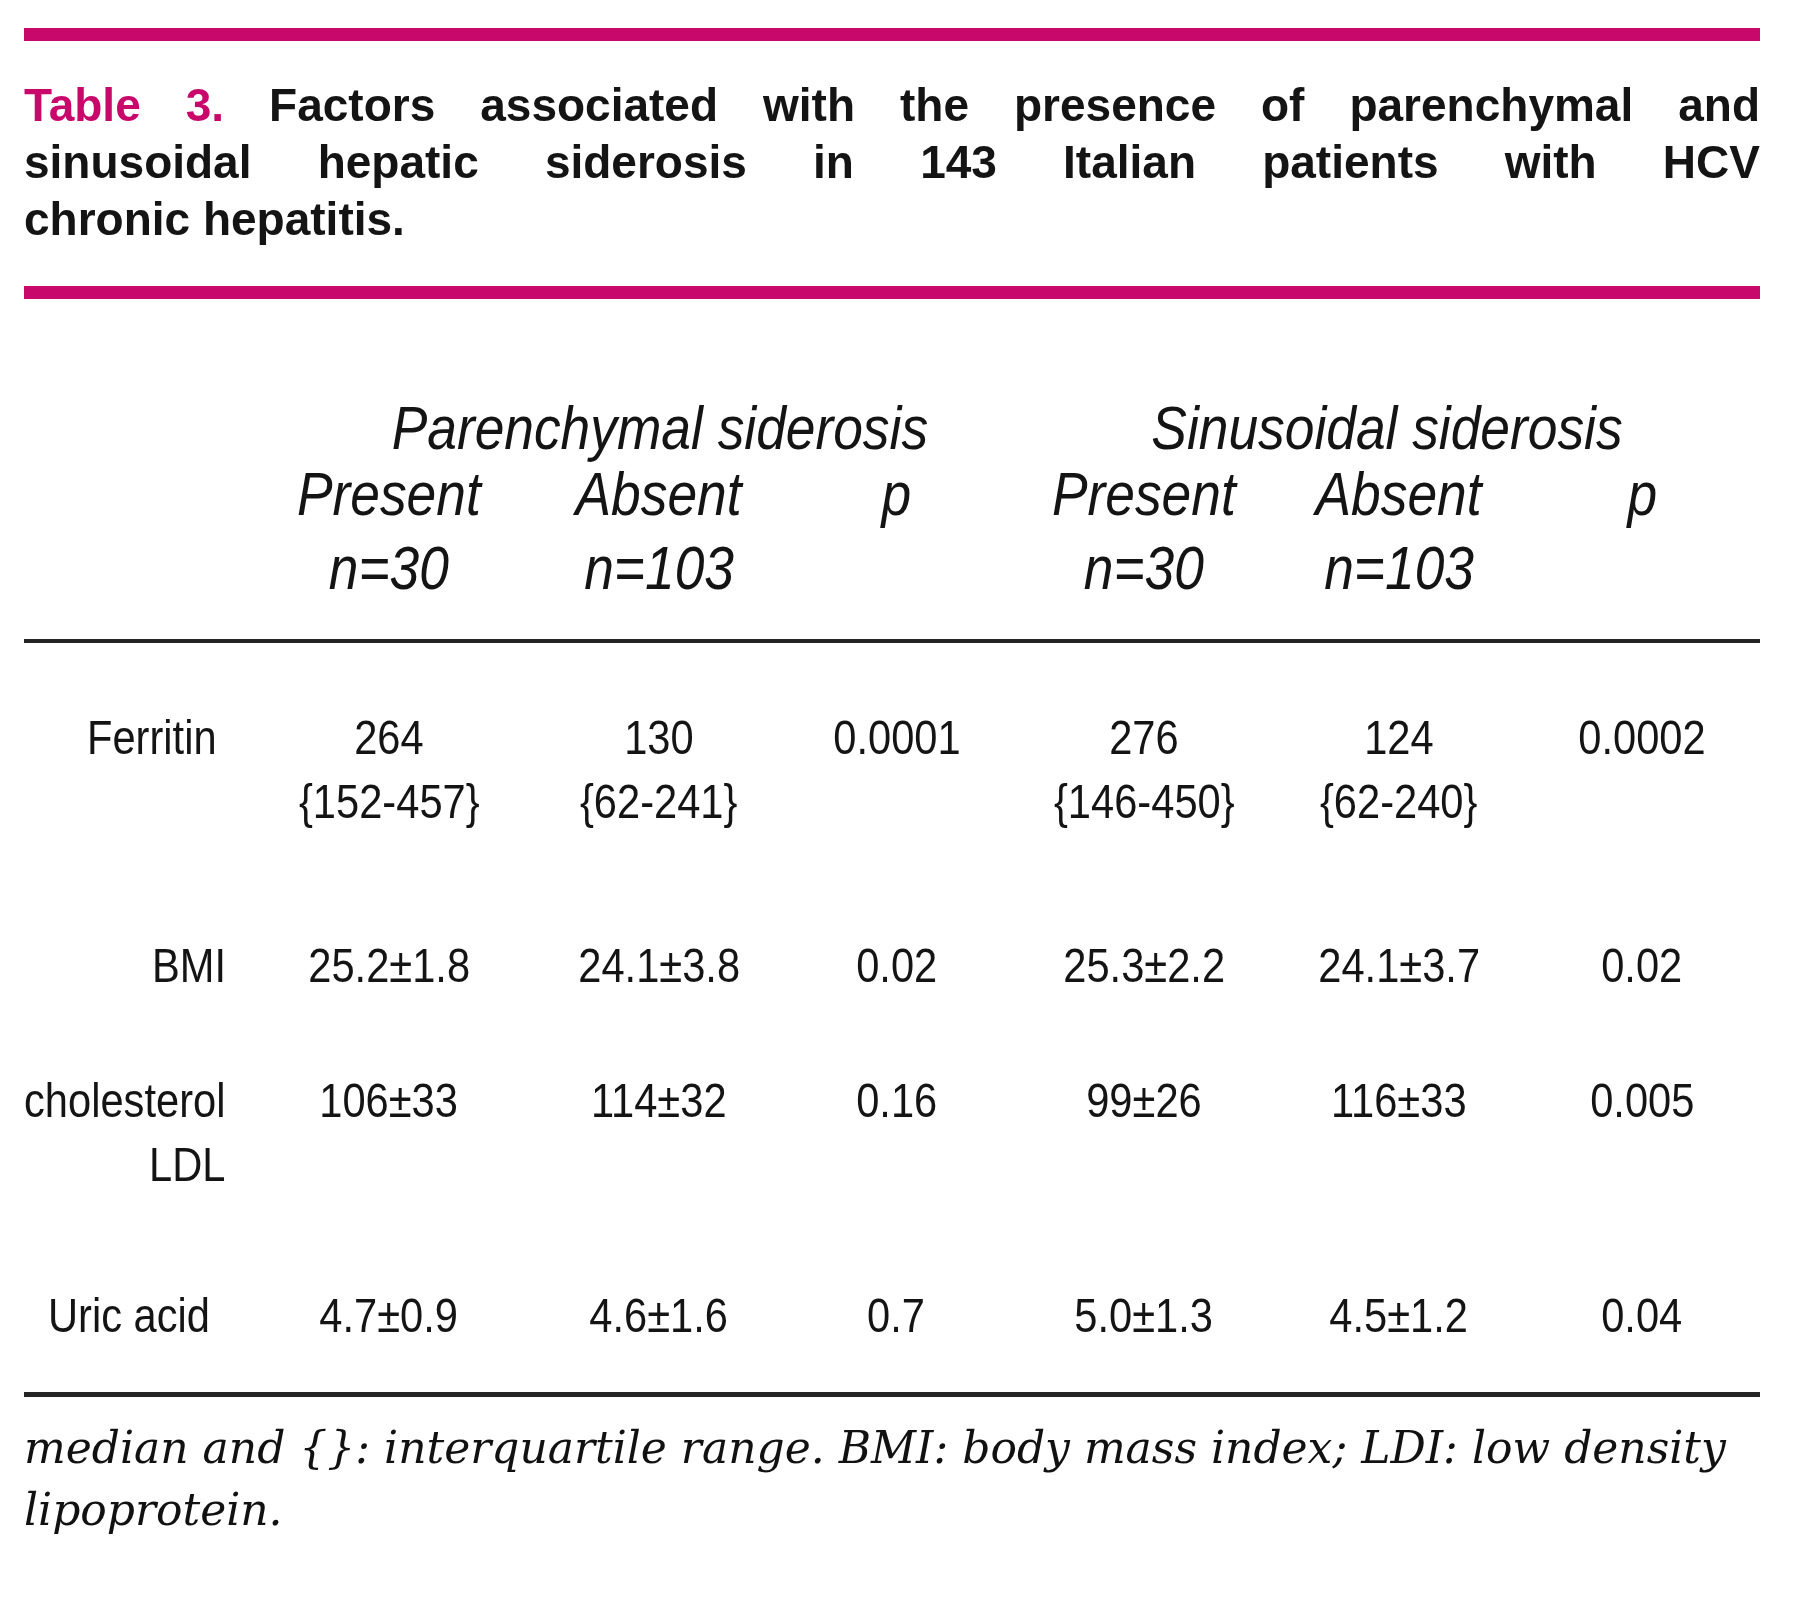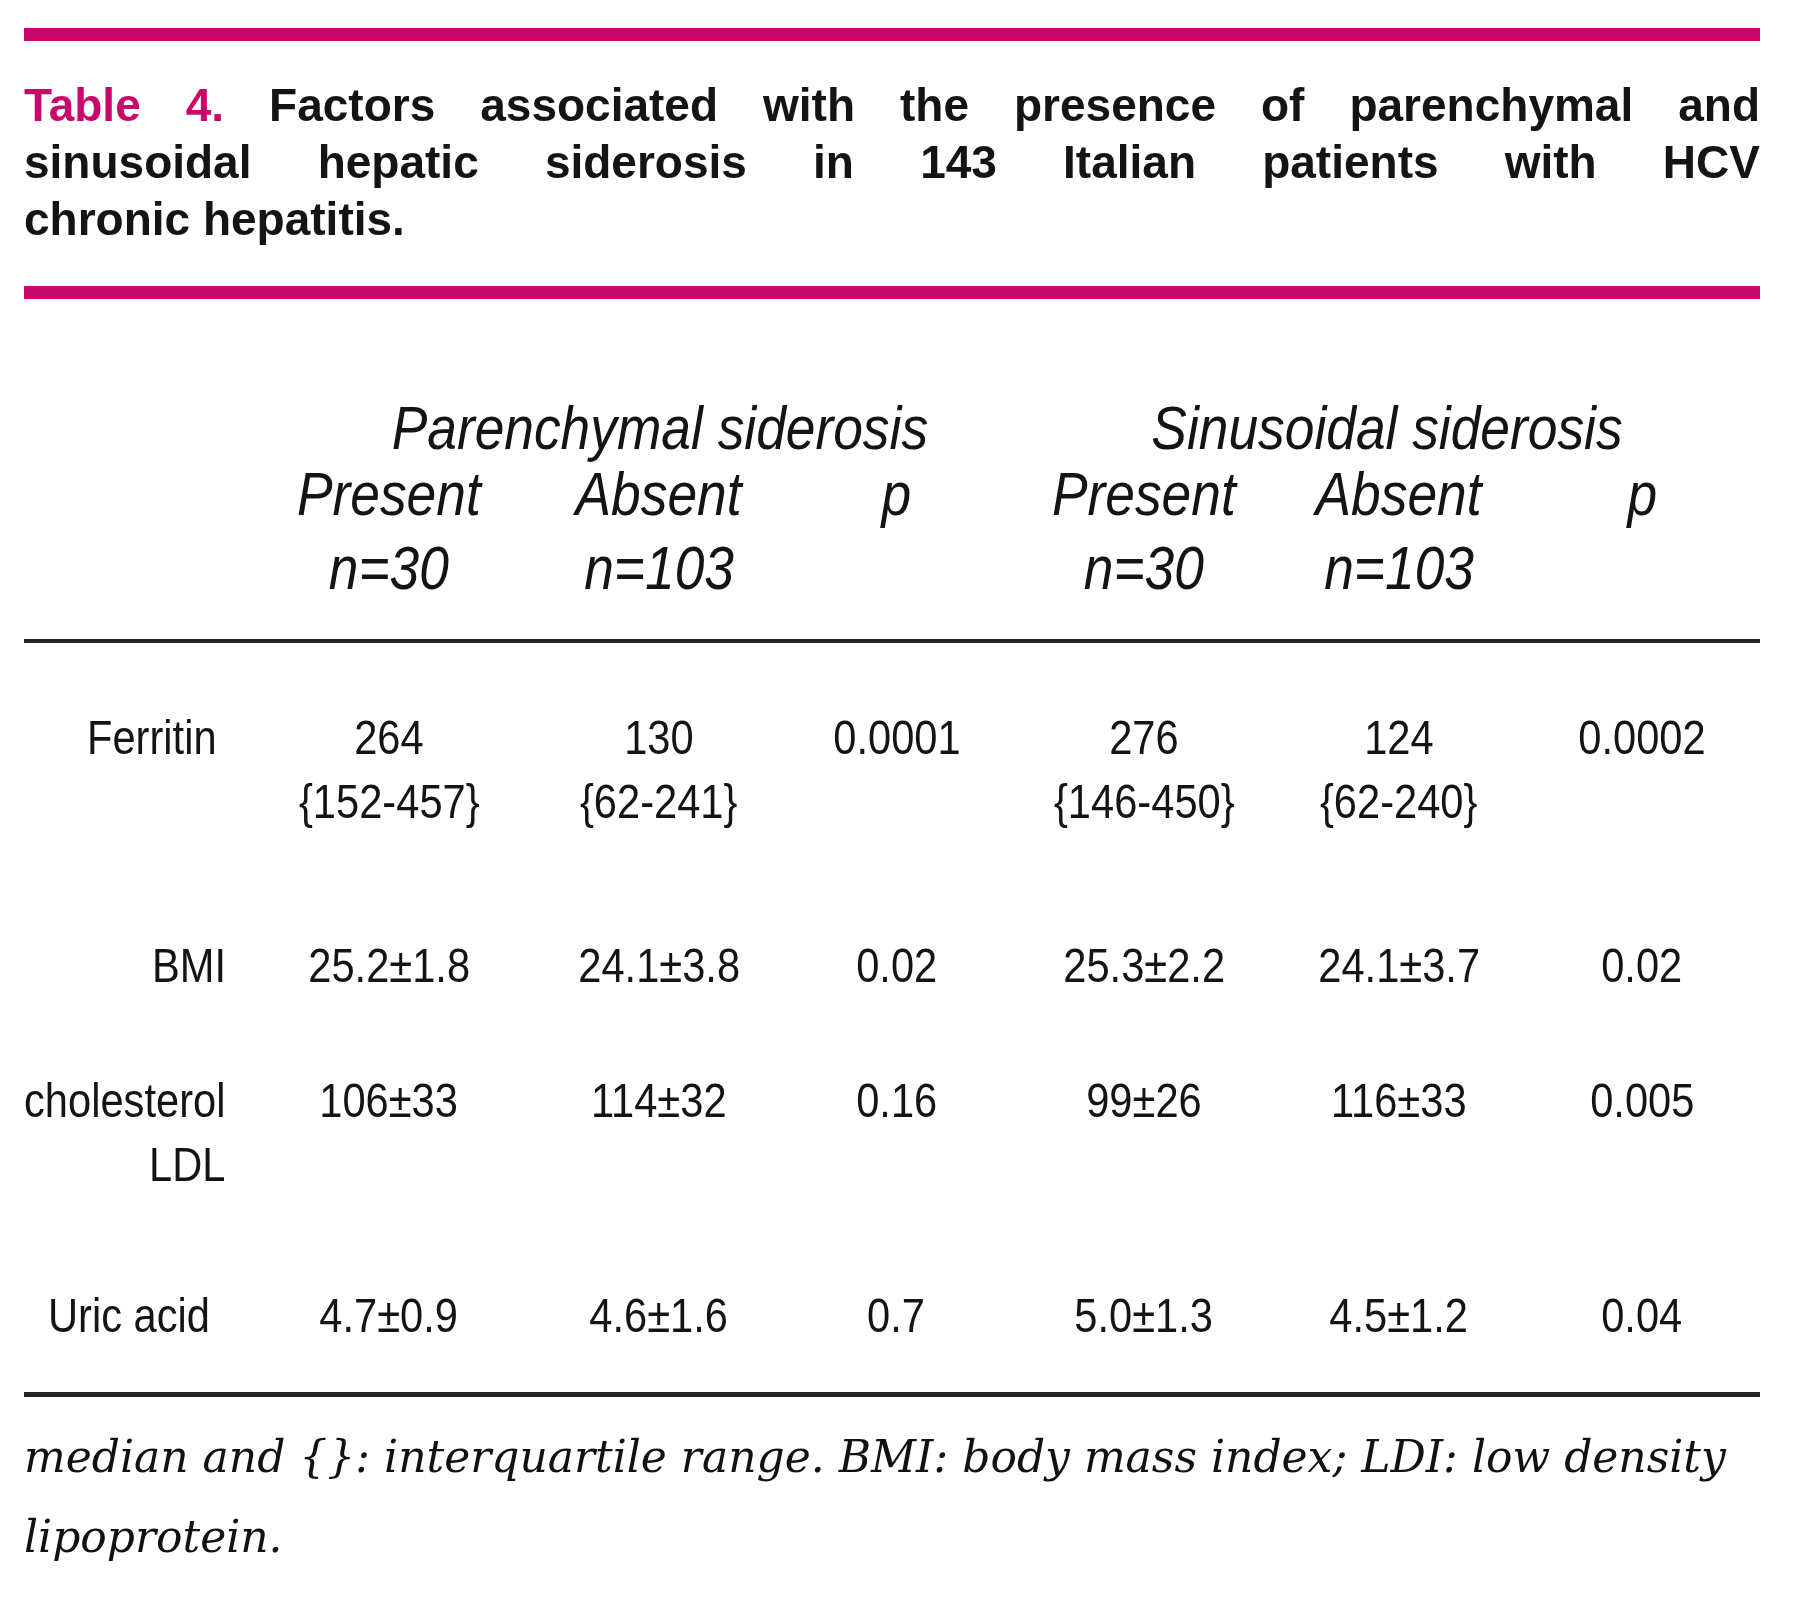--- a/index.html
+++ b/index.html
@@ -79,31 +79,31 @@
     white-space: nowrap;
   }
   .cell.label .cn { transform-origin: 0 50%; }
   .hdr .cn { transform: scaleX(0.86); }
 
   .footnote {
     margin: 20px 40px 0 24px;
     font-family: "DejaVu Serif", serif;
     font-style: italic;
     font-size: 44px;
-    line-height: 80px;
+    line-height: 62px;
     color: #111111;
   }
 </style>
 </head>
 <body>
 
 <div class="bar top-bar"></div>
 
 <div class="title">
-  <div class="tline"><span class="t-prefix">Table 4.</span> <span>Factors associated with the presence of parenchymal and</span></div>
+  <div class="tline"><span class="t-prefix">Table 3.</span> <span>Factors associated with the presence of parenchymal and</span></div>
   <div class="tline"><span>sinusoidal hepatic siderosis in 143 Italian patients with HCV</span></div>
   <div class="tline last"><span>chronic hepatitis.</span></div>
 </div>
 
 <div class="bar mid-bar"></div>
 
 <div class="grid hdr group-row">
   <div class="cell label"></div>
   <div class="gspan1"><span class="cn">Parenchymal siderosis</span></div>
   <div class="gspan2"><span class="cn">Sinusoidal siderosis</span></div>

